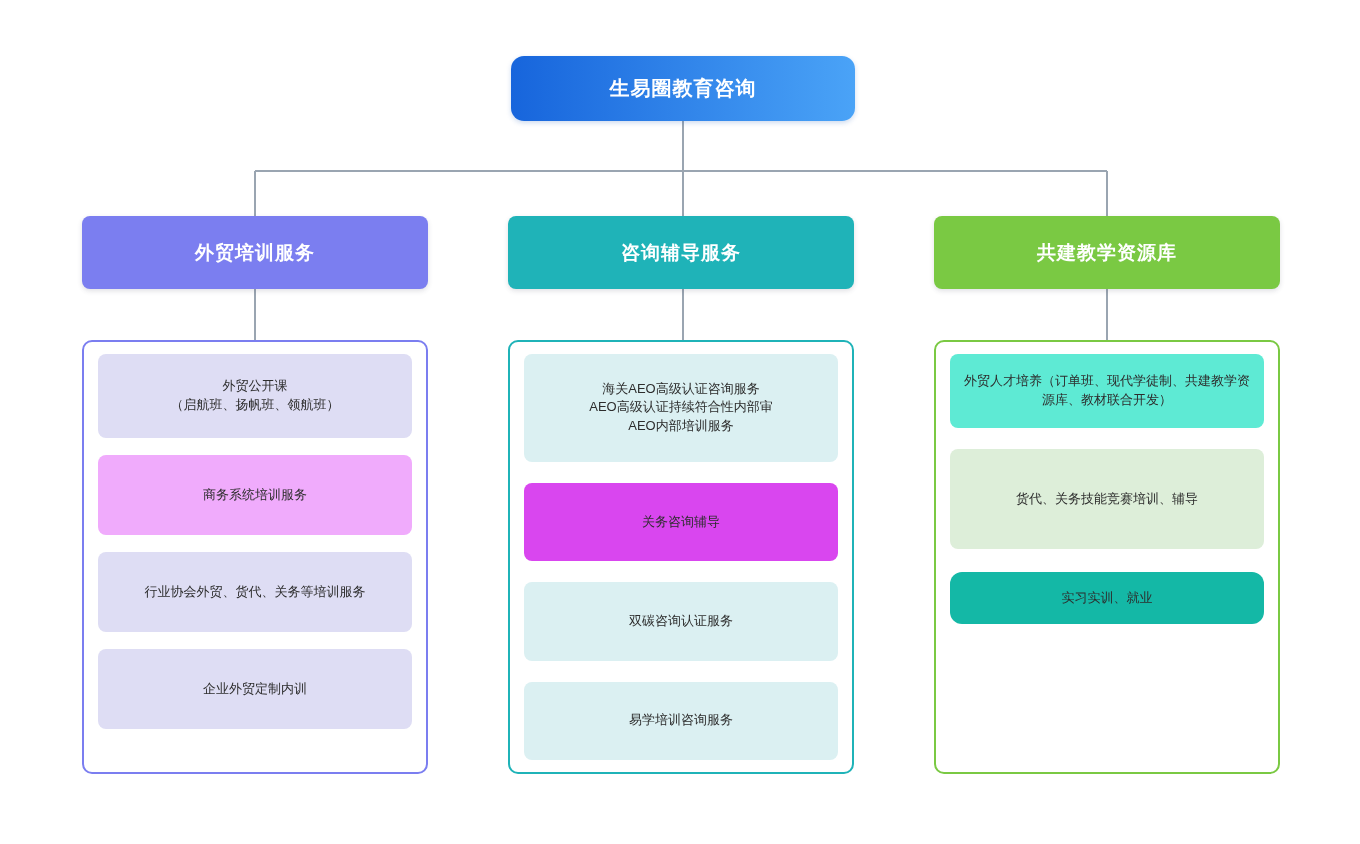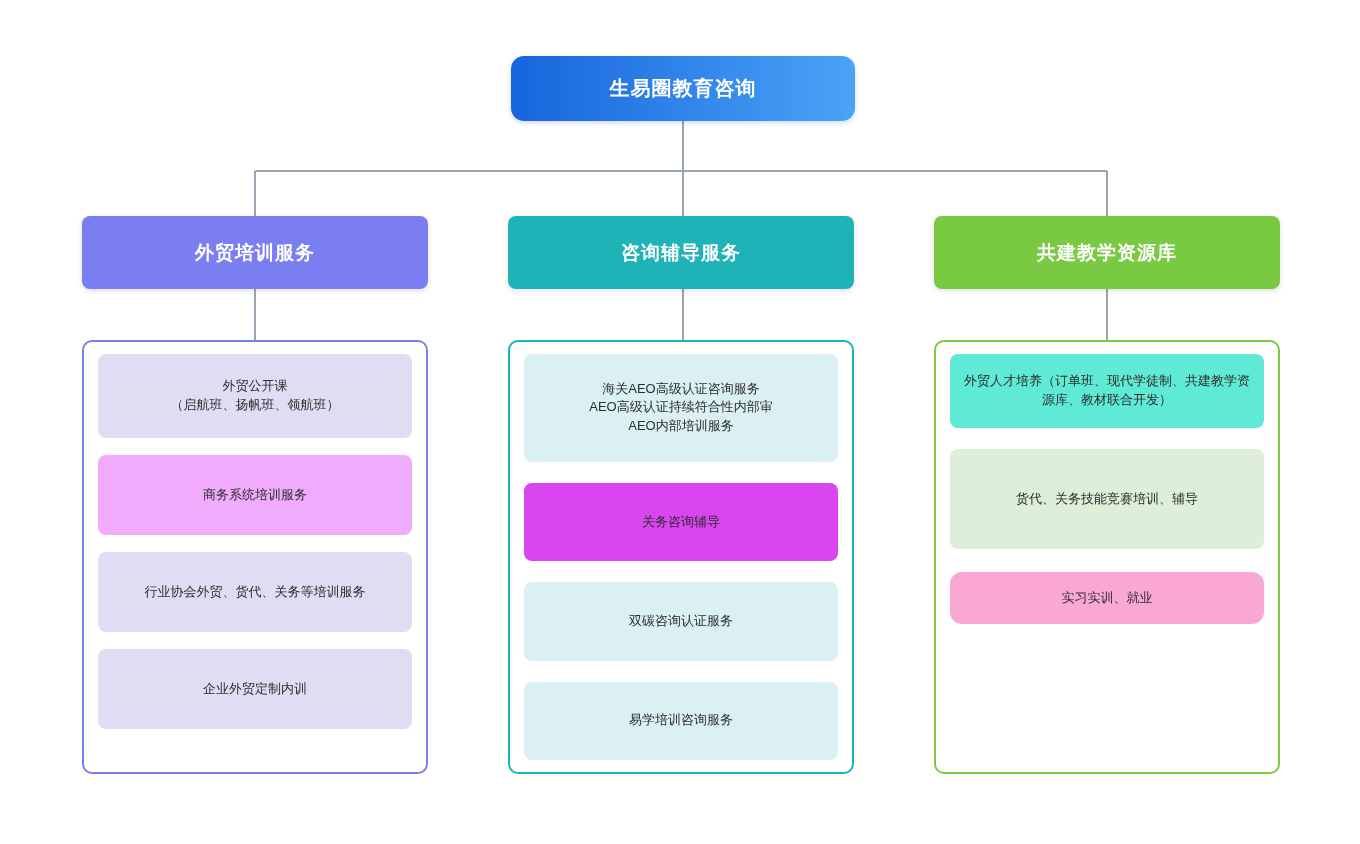--- a/index.html
+++ b/index.html
@@ -181,17 +181,17 @@
     </div>
   </div>
 
   <div class="column col-2">
     <div class="cat-header" style="background: rgb(122, 201, 67);">
       <span class="cat-label" style="color: rgb(255, 255, 255);">共建教学资源库</span>
     </div>
     <div class="group-box" style="border-color: rgb(122, 201, 67);">
       <div class="leaf-card" style="background: #5eead4;">外贸人才培养（订单班、现代学徒制、共建教学资源库、教材联合开发）</div>
       <div class="leaf-card" style="background: rgb(221, 238, 217);">货代、关务技能竞赛培训、辅导</div>
-      <div class="leaf-card" style="background: #f9a8d4;">实习实训、就业</div>
+      <div class="leaf-card" style="background: #14b8a6;">实习实训、就业</div>
     </div>
   </div>
 
 </div>
 
 </body></html>

